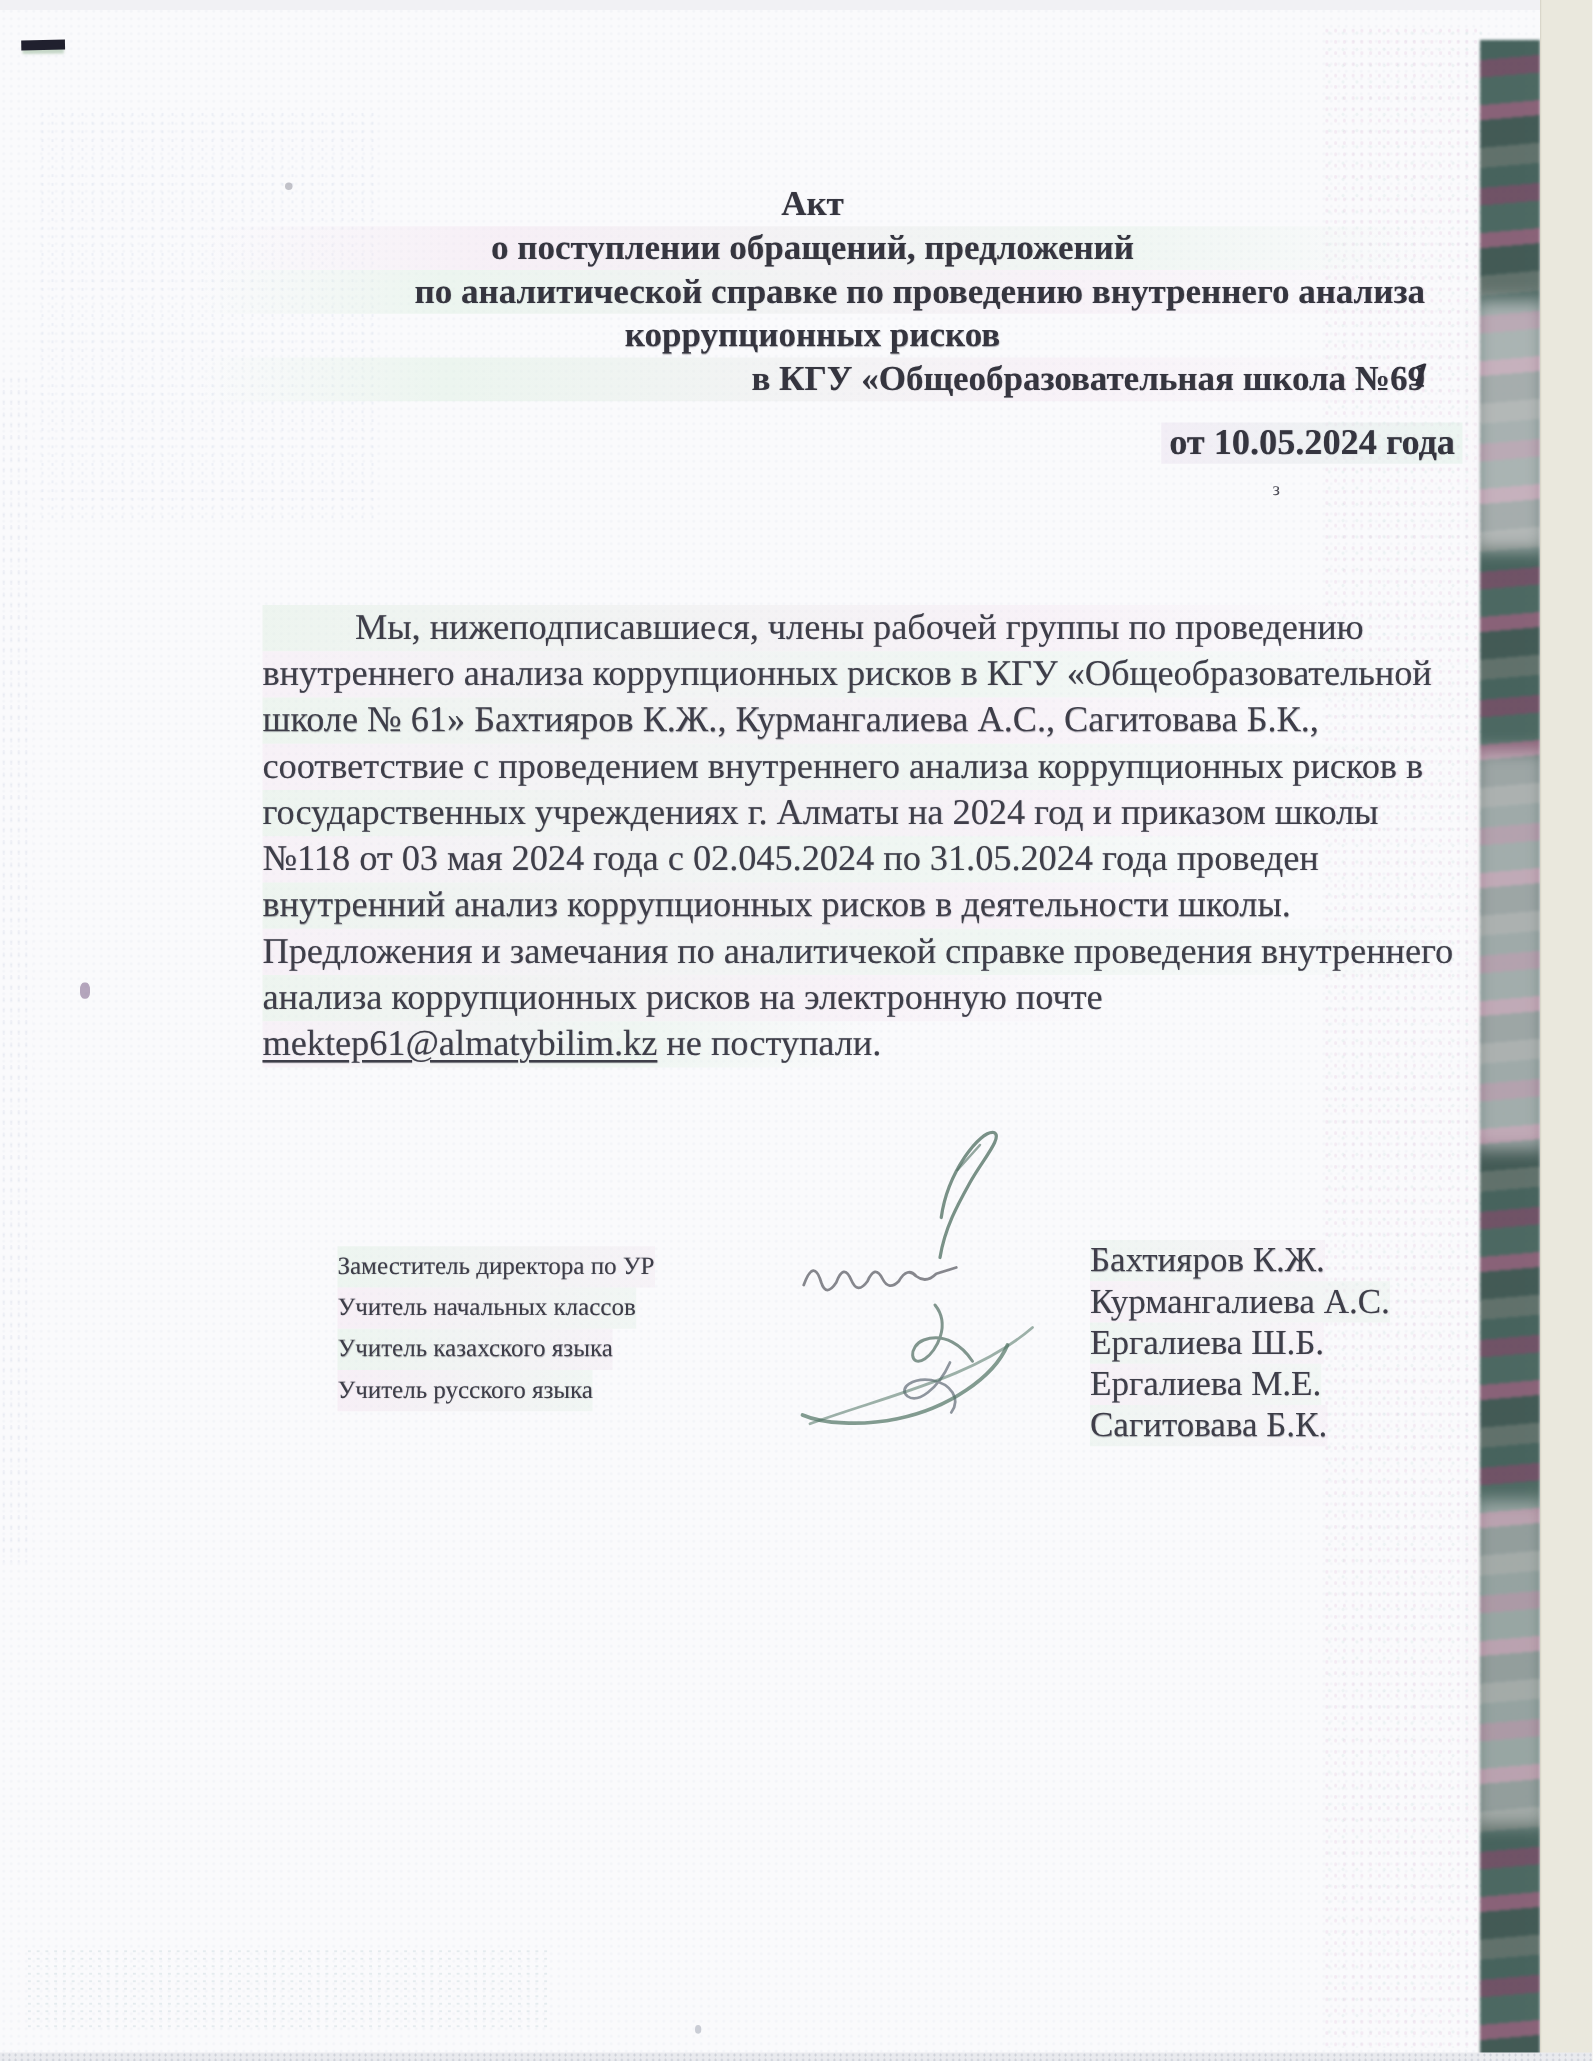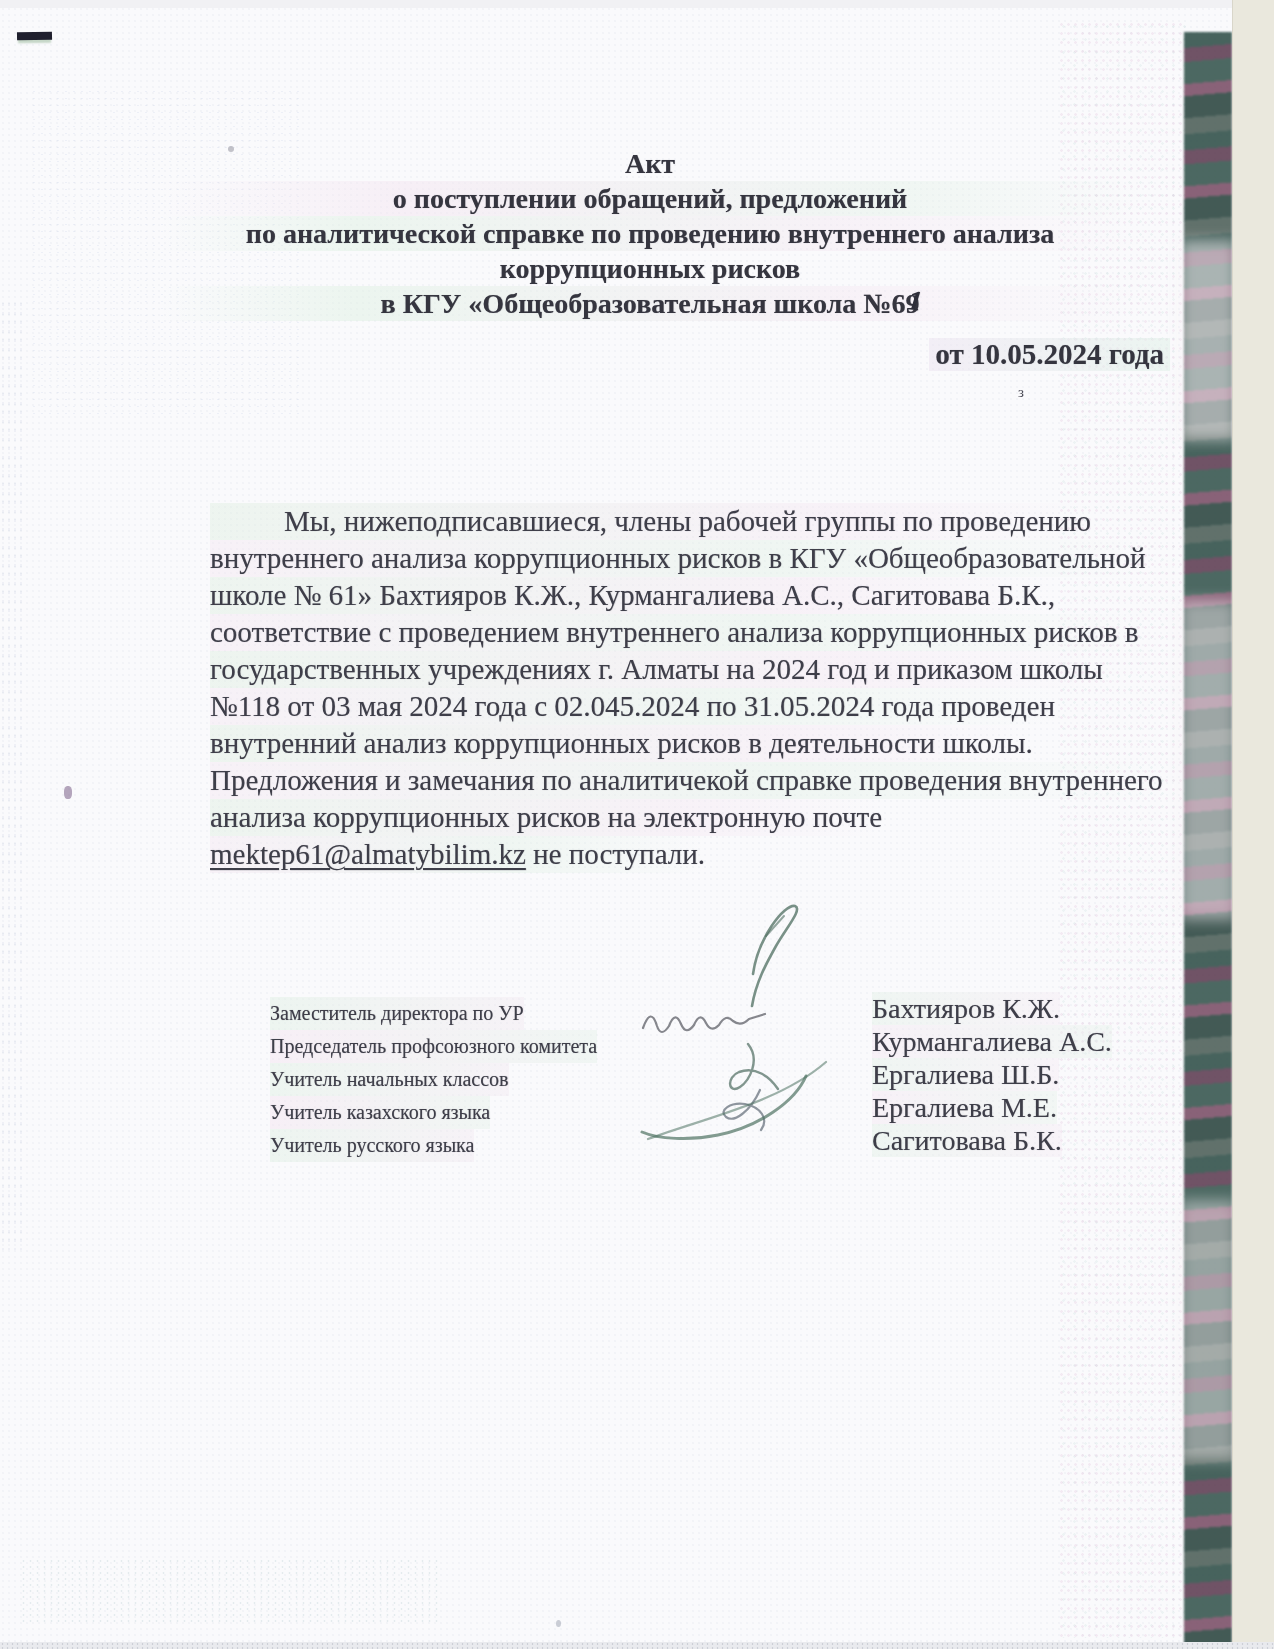--- a/index.html
+++ b/index.html
@@ -53,35 +53,35 @@
   .speck2{left:228px;top:146px;width:6px;height:6px;background:#8a8a96;opacity:.5;border-radius:50%;}
   .speck3{left:556px;top:1620px;width:5px;height:7px;background:#9aa0ae;opacity:.5;border-radius:50%;}
 
   
   .scan-text{text-shadow:0.3px 0.3px 0.8px rgba(62,62,73,0.45);}
   .title-block{
     position:absolute;left:160px;top:146px;width:980px;text-align:center;
     font-weight:bold;font-size:28px;line-height:35px;color:#35353f;
   }
   .title-line{position:relative;}
-  .tint-g{background:linear-gradient(90deg, transparent, rgba(222,240,226,0.5) 20%, rgba(243,226,239,0.35) 70%, transparent);}
+  .tint-g{background:linear-gradient(90deg, transparent, rgba(222,240,226,0.5) 20%, rgba(243,226,239,0.35) 70%, transparent);text-align:right;}
   .tint-p{background:linear-gradient(90deg, transparent, rgba(243,228,240,0.5) 25%, rgba(224,240,228,0.4) 75%, transparent);}
 
   .num-wrap{position:relative;display:inline-block;}
   .num-over{position:absolute;left:3px;top:-3px;font-style:italic;transform:rotate(7deg);color:#2f2f3a;}
 
   .date-line{
     position:absolute;top:338px;right:104px;
     font-weight:bold;font-size:29px;color:#35353f;
     background:linear-gradient(90deg, rgba(235,226,240,0.5), rgba(222,240,230,0.5));
     padding:0 6px;
   }
   .stray-mark{position:absolute;left:1018px;top:384px;font-size:15px;color:#4a4a55;letter-spacing:-1px;}
 
-  .body-block{position:absolute;left:210px;top:484px;font-size:29px;line-height:37px;margin-top:19px;}
+  .body-block{position:absolute;left:210px;top:484px;font-size:29px;line-height:37px;}
   .body-line{display:table;white-space:nowrap;}
   .body-line.indent{padding-left:74px;}
   .body-line:nth-child(odd){background:linear-gradient(90deg, rgba(222,238,224,0.45), rgba(243,226,239,0.35) 70%, rgba(255,255,255,0));}
   .body-line:nth-child(even){background:linear-gradient(90deg, rgba(243,228,240,0.4), rgba(224,240,228,0.42) 60%, rgba(255,255,255,0));}
   .email-link{text-decoration:underline;text-underline-offset:4px;text-decoration-thickness:2px;}
 
   .sig-titles{position:absolute;left:270px;top:997px;font-size:20px;line-height:33px;}
   .sig-names{position:absolute;left:872px;top:992px;font-size:28px;line-height:33px;}
   .sig-row{display:table;white-space:nowrap;}
   .sig-titles .sig-row:nth-child(odd){background:linear-gradient(90deg, rgba(224,240,228,0.5), rgba(240,228,238,0.35));}
@@ -146,21 +146,20 @@
       <path d="M45,152 q8,-22 14,-2 q4,12 12,0 q6,-16 12,-2 q5,12 13,1 q6,-14 12,-2 q5,10 13,2 q7,-12 14,-4 q8,6 16,-2 l16,-5" stroke="#54555e" stroke-width="2.2" opacity="0.7"></path>
       <path d="M150,168 C163,184 151,205 142,211 C130,219 128,201 141,196 C158,190 172,201 180,213" stroke="#4d6b60" stroke-width="2.4" opacity="0.7"></path>
       <path d="M162,214 C152,236 136,247 128,241 C120,234 133,226 147,228 C163,231 171,243 163,254" stroke="#55606b" stroke-width="2.2" opacity="0.65"></path>
       <path d="M208,200 C197,226 160,251 120,259 C91,265 60,263 44,256" stroke="#4e7263" stroke-width="3" opacity="0.7"></path>
       <path d="M50,263 C110,241 182,226 228,186" stroke="#4e7263" stroke-width="2.2" opacity="0.55"></path>
     </g>
   </svg>
 
   <div class="sig-titles scan-text">
     <div class="sig-row">Заместитель директора по УР</div>
-    <div class="sig-row">Председатель профсоюзного комитета</div>
     <div class="sig-row">Учитель начальных классов</div>
     <div class="sig-row">Учитель казахского языка</div>
     <div class="sig-row">Учитель русского языка</div>
   </div>
 
   <div class="sig-names scan-text">
     <div class="sig-row">Бахтияров К.Ж.</div>
     <div class="sig-row">Курмангалиева А.С.</div>
     <div class="sig-row">Ергалиева Ш.Б.</div>
     <div class="sig-row">Ергалиева М.Е.</div>

